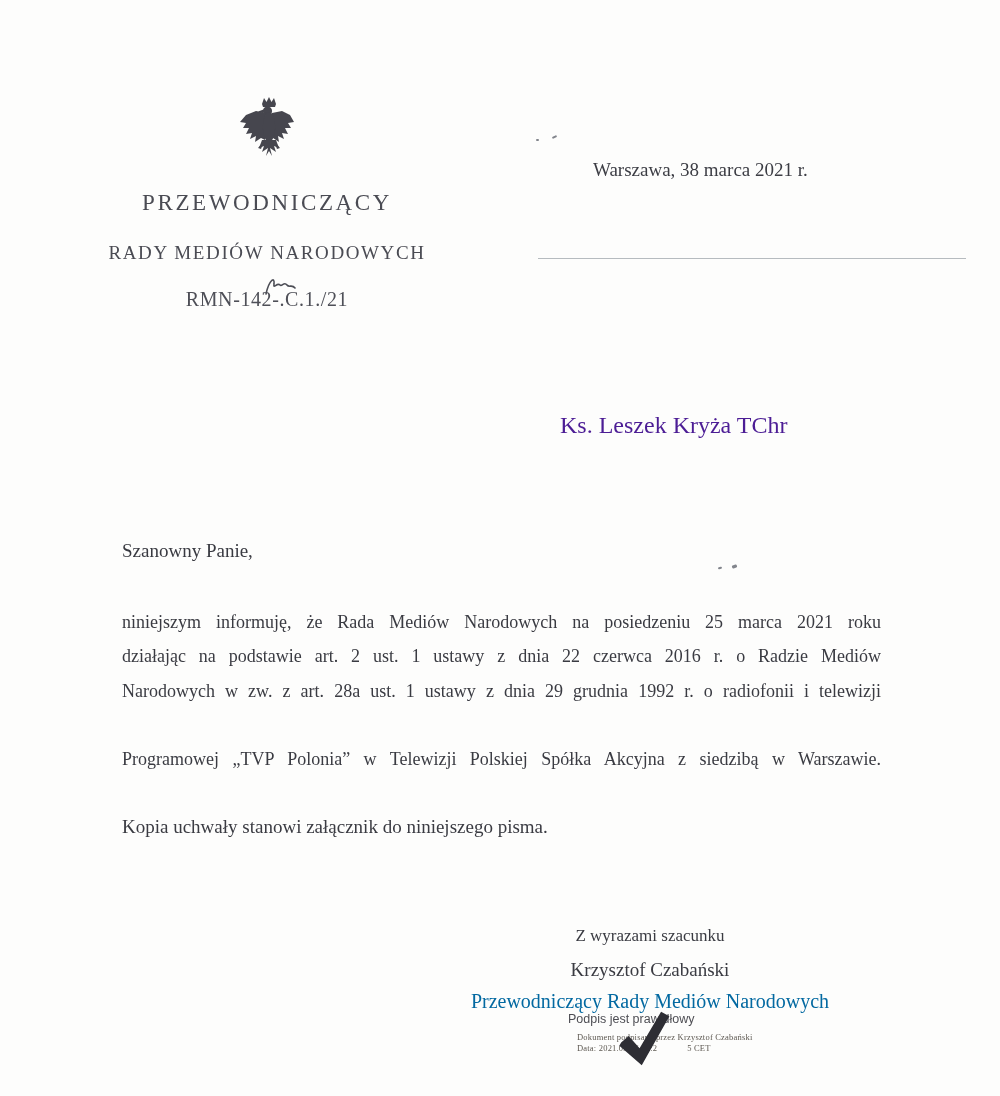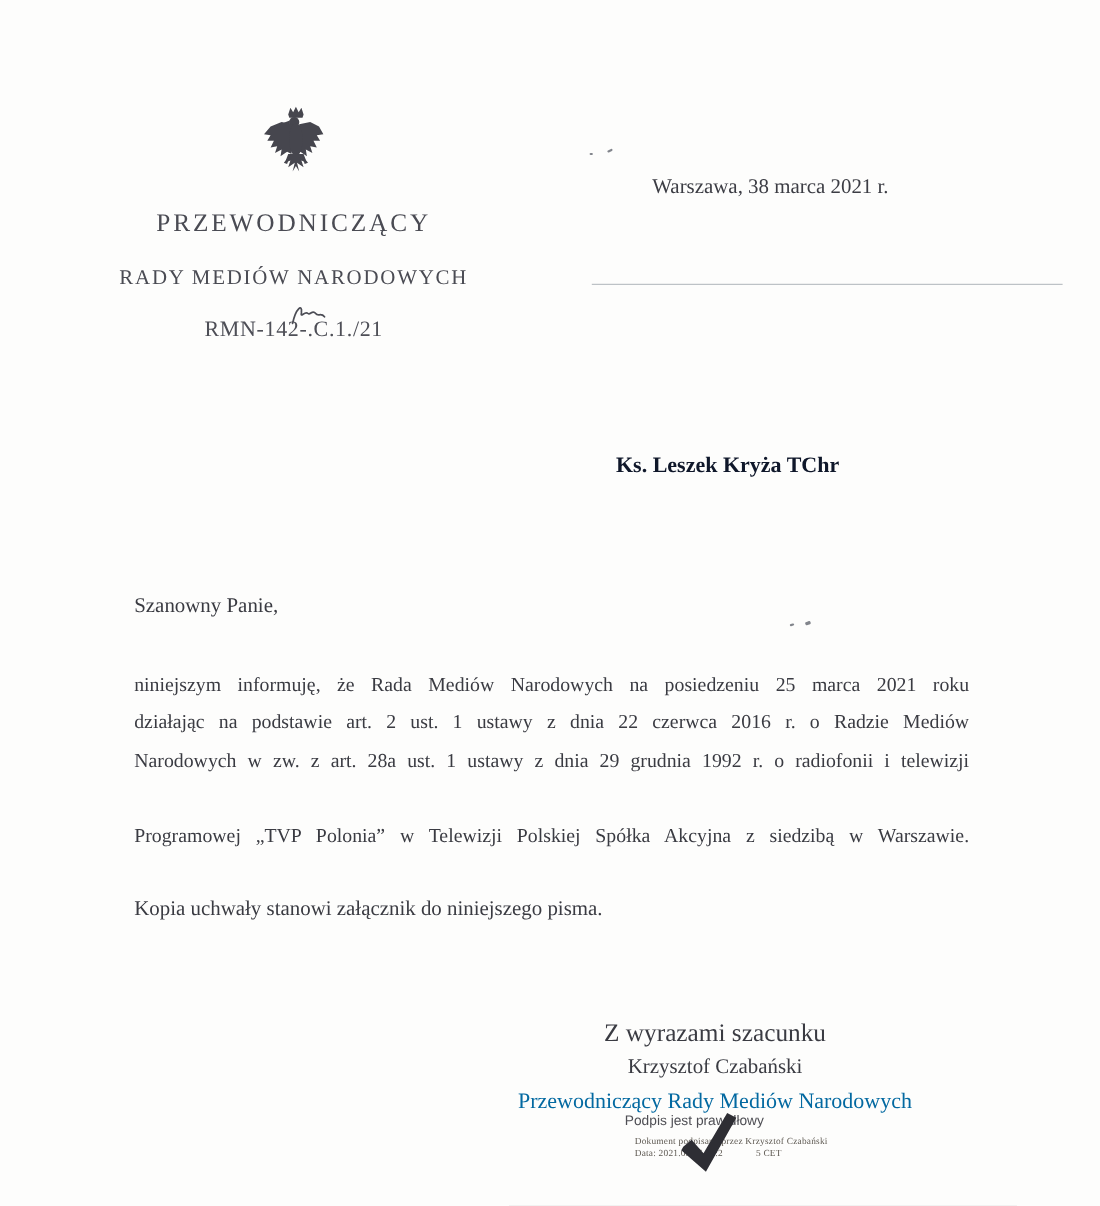--- a/index.html
+++ b/index.html
@@ -24,33 +24,33 @@
   }
   .lh-ref{
     position:absolute;left:97px;top:288px;width:340px;
     text-align:center;font-size:20px;letter-spacing:0.6px;color:#4e4f57;
   }
   .handwritten{position:absolute;left:263px;top:274px;width:36px;height:26px;}
   
   .dateline{position:absolute;left:593px;top:159px;font-size:19px;color:#3c3d44;}
   .rule{position:absolute;left:538px;top:258px;width:428px;height:1px;background:#a9afb4;opacity:.85;}
   
-  .recipient{position:absolute;left:560px;top:412px;font-size:20px;font-weight:bold;color:#0f172a;}
+  .recipient{position:absolute;left:560px;top:412px;font-size:24px;font-weight:normal;color:#4c1d95;}
   .salutation{position:absolute;left:122px;top:540px;font-size:19px;}
   
   .bodyline{
     position:absolute;left:122px;width:759px;
     font-size:18px;color:#3a3b42;
     text-align:justify;text-align-last:justify;
   }
   .bl0{top:612px}.bl1{top:646px}.bl2{top:681px}.bl3{top:715px}.bl4{top:749px}
   .attachment{position:absolute;left:122px;top:816px;font-size:19px;color:#3a3b42;}
   
   .closing-line{position:absolute;left:450px;width:400px;text-align:center;color:#3a3b42;}
-  .cl-farewell{top:926px;font-size:23px;}
+  .cl-farewell{top:926px;font-size:17px;}
   .cl-name{top:959px;font-size:19px;}
   .cl-title{top:990px;font-size:20px;color:#0369a1;}
   
   .stamp-status{
     position:absolute;left:568px;top:1012px;
     font-family:"Liberation Sans", sans-serif;
     font-size:12.5px;color:#4e4e54;
   }
   .stamp-detail{
     position:absolute;left:577px;

